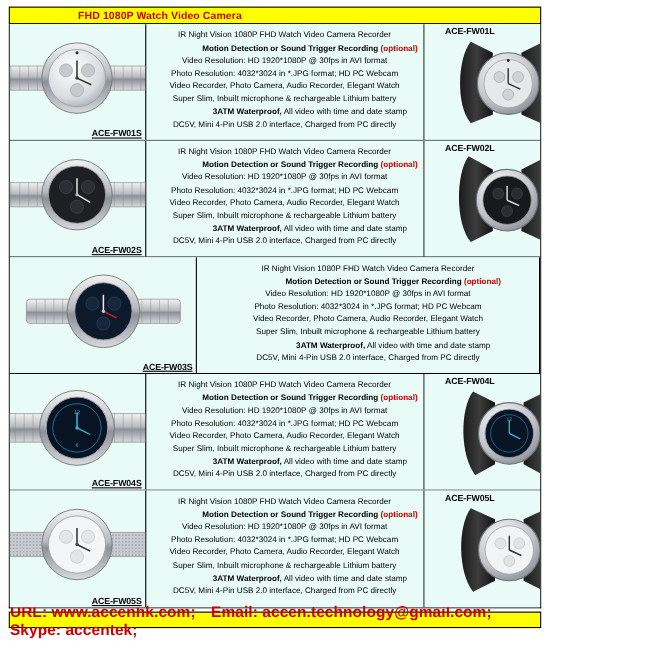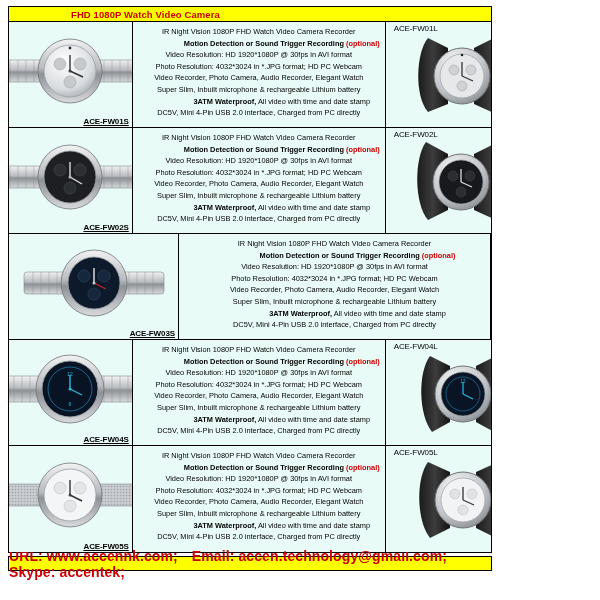--- a/index.html
+++ b/index.html
@@ -84,24 +84,24 @@
     position: absolute;
     right: 3px;
     bottom: 1px;
     font-size: 8px;
     font-weight: bold;
     text-decoration: underline;
     letter-spacing: -0.1px;
   }
   .model-right {
     position: absolute;
-    left: 8px;
+    left: 19px;
     top: 2px;
     font-size: 8px;
-    font-weight: normal;
+    font-weight: bold;
     letter-spacing: -0.1px;
   }
   .spec-line {
     line-height: 11.6px;
     font-size: 7.4px;
     white-space: nowrap;
     text-align: center;
   }
   .bold {
     font-weight: bold;

